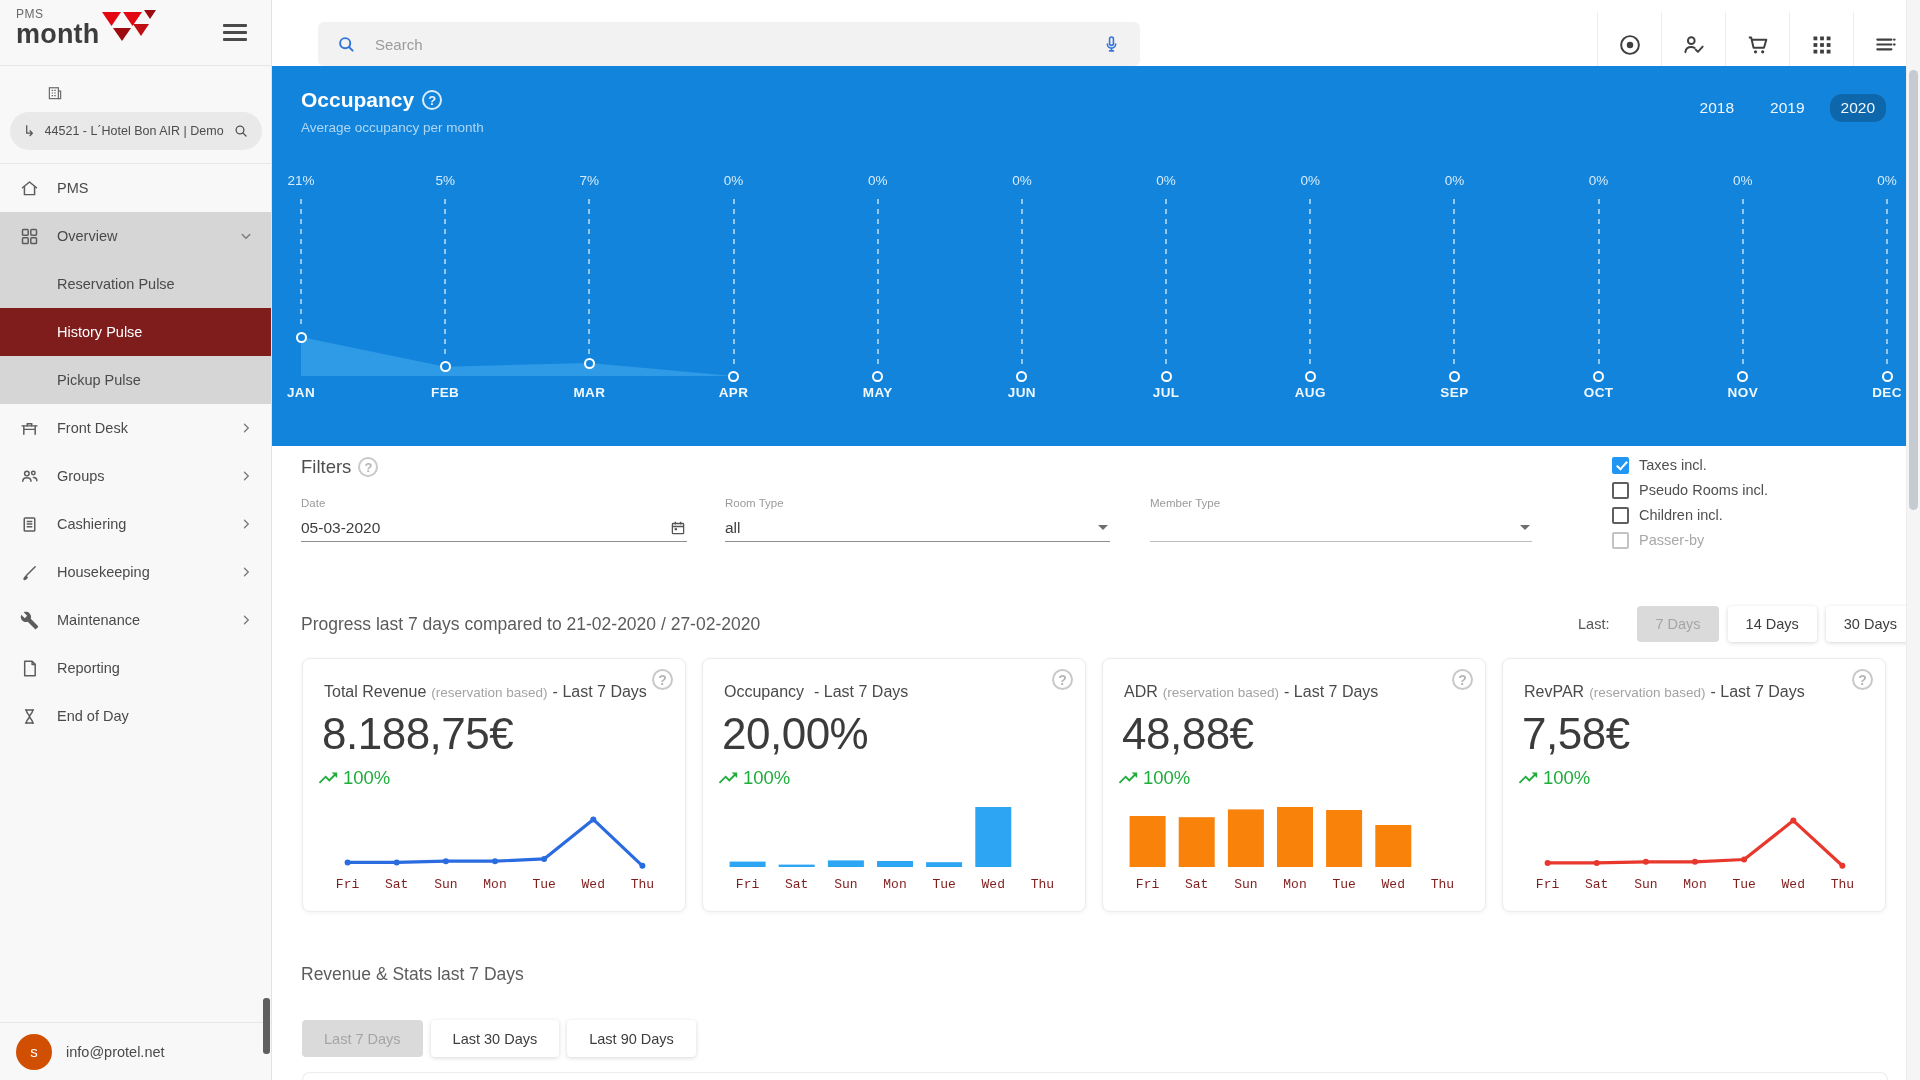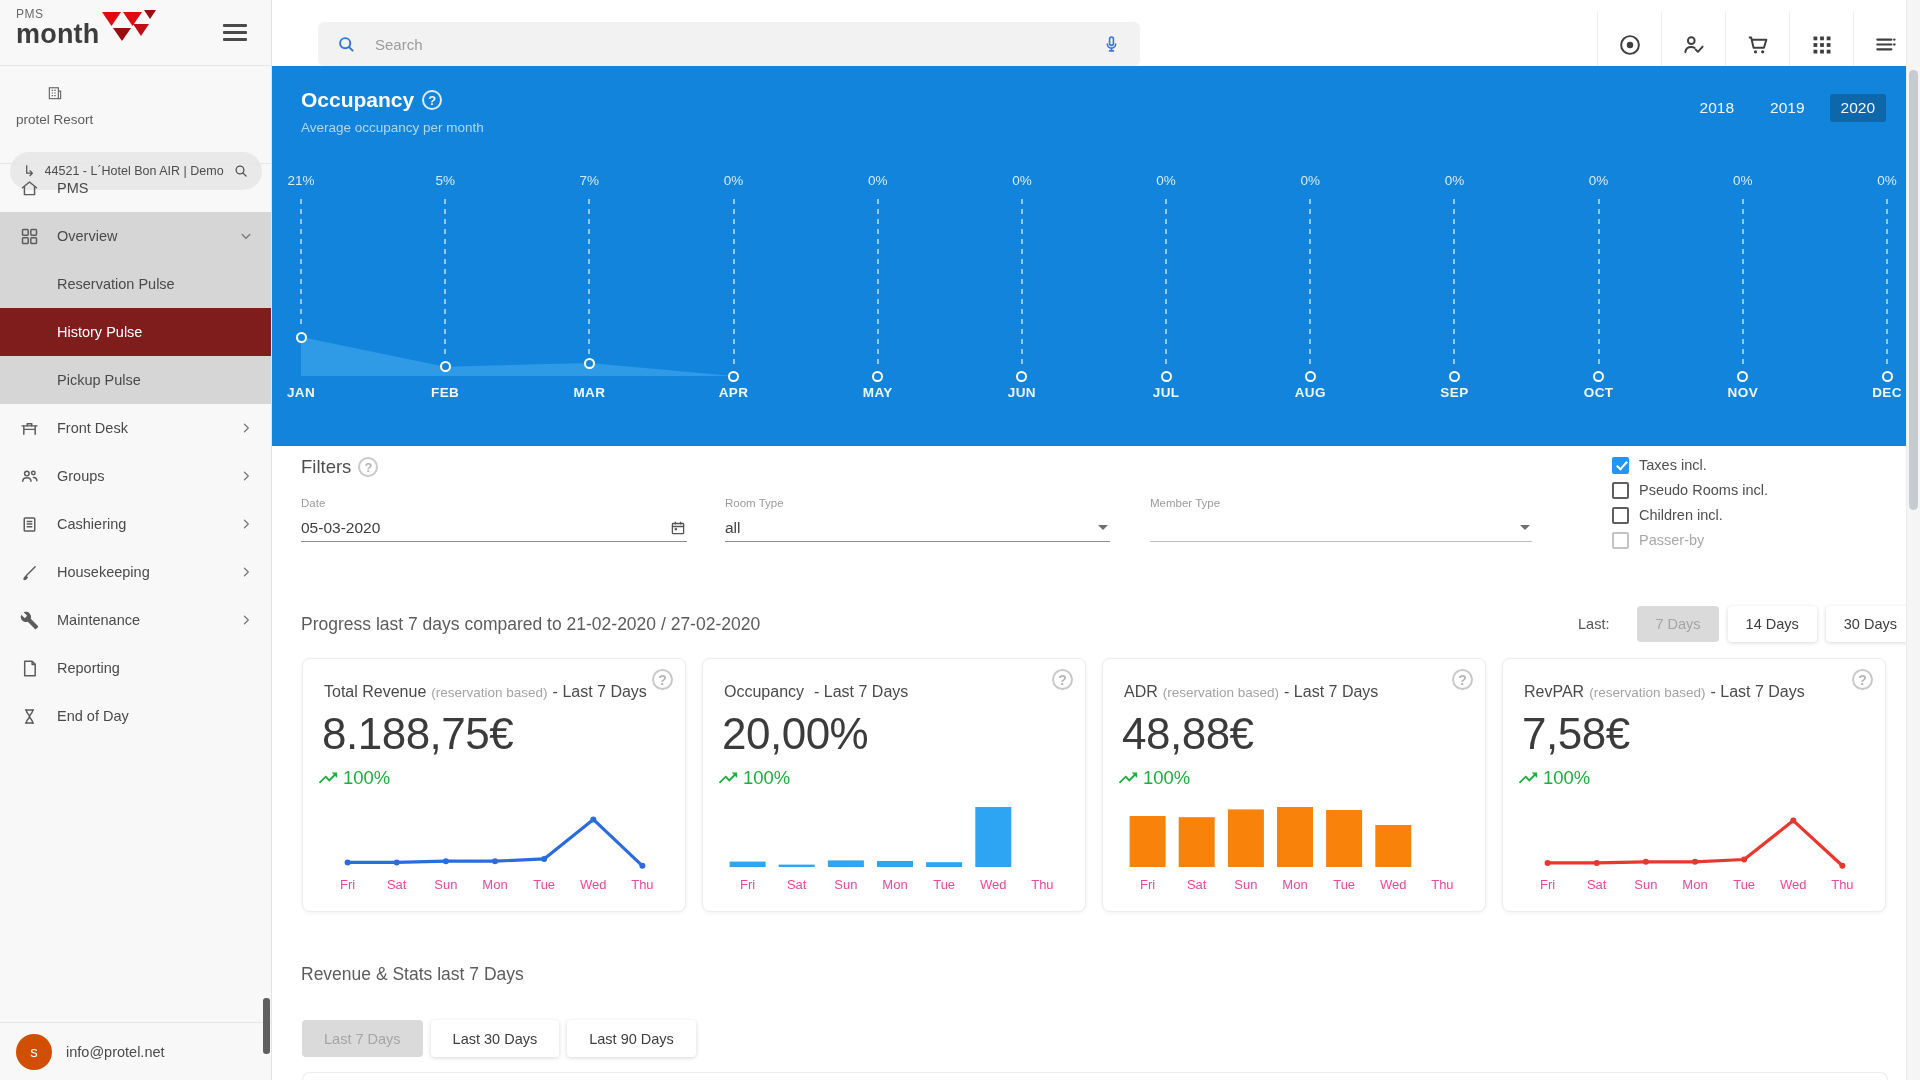--- a/index.html
+++ b/index.html
@@ -9,21 +9,21 @@
   
   .sidebar{position:absolute;left:0;top:0;width:272px;height:1080px;background:#f8f8f8;border-right:1px solid #e2e2e2;box-sizing:border-box;}
   .sb-header{position:absolute;top:0;left:0;width:100%;height:66px;border-bottom:1px solid #e6e6e6;box-sizing:border-box;}
   .logo{position:absolute;left:16px;top:7px;display:flex;align-items:flex-start;}
   .logo-pms{font-size:12px;color:#6a6a6a;letter-spacing:.5px;}
   .logo-name{font-size:27px;font-weight:bold;color:#3d3d3d;line-height:26px;letter-spacing:.2px;}
   .logo-mark{margin-left:3px;margin-top:2px;}
   .hamburger{position:absolute;right:24px;top:24px;width:24px;cursor:pointer;}
   .hamburger span{display:block;height:2.6px;background:#4a4a4a;margin-bottom:4.4px;border-radius:1px;}
   .resort{position:absolute;top:84px;left:16px;display:flex;gap:10px;align-items:center;font-size:13.5px;color:#5c5c5c;flex-direction:column;}
-  .prop-pill{position:absolute;top:112px;left:10px;width:252px;height:38px;background:#e9e9e9;border-radius:19px;display:flex;align-items:center;padding:0 13px;box-sizing:border-box;font-size:12.5px;color:#4c4c4c;cursor:pointer;margin-top:40px;}
+  .prop-pill{position:absolute;top:112px;left:10px;width:252px;height:38px;background:#e9e9e9;border-radius:19px;display:flex;align-items:center;padding:0 13px;box-sizing:border-box;font-size:12.5px;color:#4c4c4c;cursor:pointer;}
   .return-glyph::before{content:"\21B3";font-size:15px;color:#555;margin-right:9px;}
   .prop-text{flex:1;white-space:nowrap;overflow:hidden;}
   .sb-div{position:absolute;top:163px;left:0;width:100%;height:1px;background:#e6e6e6;}
   .nav{position:absolute;top:164px;left:0;width:100%;}
   .nav-item{height:48px;display:flex;align-items:center;padding-left:18px;font-size:14.5px;color:#4a4a4a;position:relative;cursor:pointer;box-sizing:border-box;}
   .nav-item .ni-icon{width:22px;height:22px;margin-right:17px;display:flex;align-items:center;justify-content:center;color:#5c5c5c;}
   .nav-item.child{padding-left:57px;}
   .nav-item.shaded{background:#d6d6d6;}
   .nav-item.active{background:#7f1d1d;color:#fff;}
   .chev{position:absolute;right:16px;top:15px;color:#7a7a7a;}
@@ -39,21 +39,21 @@
   .search input::placeholder{color:#9b9b9b;}
   .top-icons{position:absolute;left:1325px;top:0;display:flex;height:66px;}
   .ti-cell{width:64px;height:66px;display:flex;align-items:center;justify-content:center;border-left:1px solid #ededed;cursor:pointer;box-sizing:border-box;}
 
   
   .bluepanel{position:absolute;left:272px;top:66px;width:1648px;height:380px;background:#1284db;}
   .bp-title{position:absolute;left:29px;top:22px;font-size:21px;font-weight:bold;color:#fff;display:flex;align-items:center;gap:8px;}
   .bp-sub{position:absolute;left:29px;top:54px;font-size:13.5px;color:#aed7f5;}
   .years{position:absolute;top:28px;right:34px;display:flex;gap:14px;font-size:15.5px;color:#eef7ff;align-items:center;}
   .year{padding:5px 11px;border-radius:3px;cursor:pointer;}
-  .year.selected{background:rgba(0,0,0,.22);}
+  .year.selected{background:rgba(0,0,0,.22);border-radius:12px;}
   .occ-chart{position:absolute;left:29px;top:107px;width:1586px;height:250px;}
   .m-val{position:absolute;top:0;width:60px;text-align:center;font-size:13.5px;color:#d7ecfb;}
   .m-dash{position:absolute;width:2px;background:repeating-linear-gradient(to bottom,rgba(255,255,255,.55) 0 5px,transparent 5px 10px);}
   .m-dot{position:absolute;width:11px;height:11px;border:2.5px solid #fff;border-radius:50%;background:#1284db;box-sizing:border-box;}
   .m-cat{position:absolute;top:212px;width:80px;text-align:center;font-size:13.5px;font-weight:bold;color:#f0f8ff;letter-spacing:.4px;}
 
   
   .help-badge{display:inline-flex;width:21px;height:21px;border:2px solid #c9c9c9;border-radius:50%;color:#b5b5b5;font-size:14px;font-weight:bold;align-items:center;justify-content:center;box-sizing:border-box;cursor:pointer;flex:0 0 auto;}
   .help-badge::before{content:"?";}
   .help-blue{border-color:rgba(255,255,255,.85);color:#eaf5ff;}
@@ -82,21 +82,21 @@
 
   
   .card{position:absolute;top:658px;width:384px;height:254px;background:#fff;border:1px solid #ececec;border-radius:8px;box-shadow:0 1px 4px rgba(0,0,0,.06);box-sizing:border-box;}
   .card-help{position:absolute;top:10px;right:12px;}
   .card-title{position:absolute;left:21px;top:24px;font-size:16px;color:#4a4a4a;display:flex;gap:5px;align-items:baseline;white-space:nowrap;}
   .t-sub{color:#a3a3a3;font-size:13.5px;}
   .card-value{position:absolute;left:19px;top:50px;font-size:44px;color:#3b3b3b;letter-spacing:-.5px;}
   .card-trend{position:absolute;left:14px;top:108px;display:flex;gap:4px;}
   .card-trend span{font-size:18.5px;color:#1fad3e;}
   .mini{position:absolute;left:20px;top:140px;width:344px;height:72px;}
-  .mini-days{position:absolute;left:20px;top:218px;width:344px;display:flex;font-size:13px;color:#ec4899;}
+  .mini-days{position:absolute;left:20px;top:218px;width:344px;display:flex;font-size:13px;color:#7f1d1d;font-family:Liberation Mono, monospace;}
   .mini-days span{flex:1;text-align:center;}
 
   
   .rs-heading{position:absolute;left:301px;top:964px;font-size:17.5px;color:#5c5c5c;}
   .rs-buttons{position:absolute;left:302px;top:1020px;display:flex;gap:8px;}
   .rs-buttons .btn{height:37px;padding:0 22px;}
   .next-card{position:absolute;left:302px;top:1072px;width:1584px;height:8px;background:#fff;border:1px solid #ececec;border-bottom:none;border-radius:8px 8px 0 0;}
 
   
   .scroll-track{position:absolute;right:0;top:0;width:14px;height:1080px;background:#f5f5f5;border-left:1px solid #ececec;box-sizing:border-box;}

